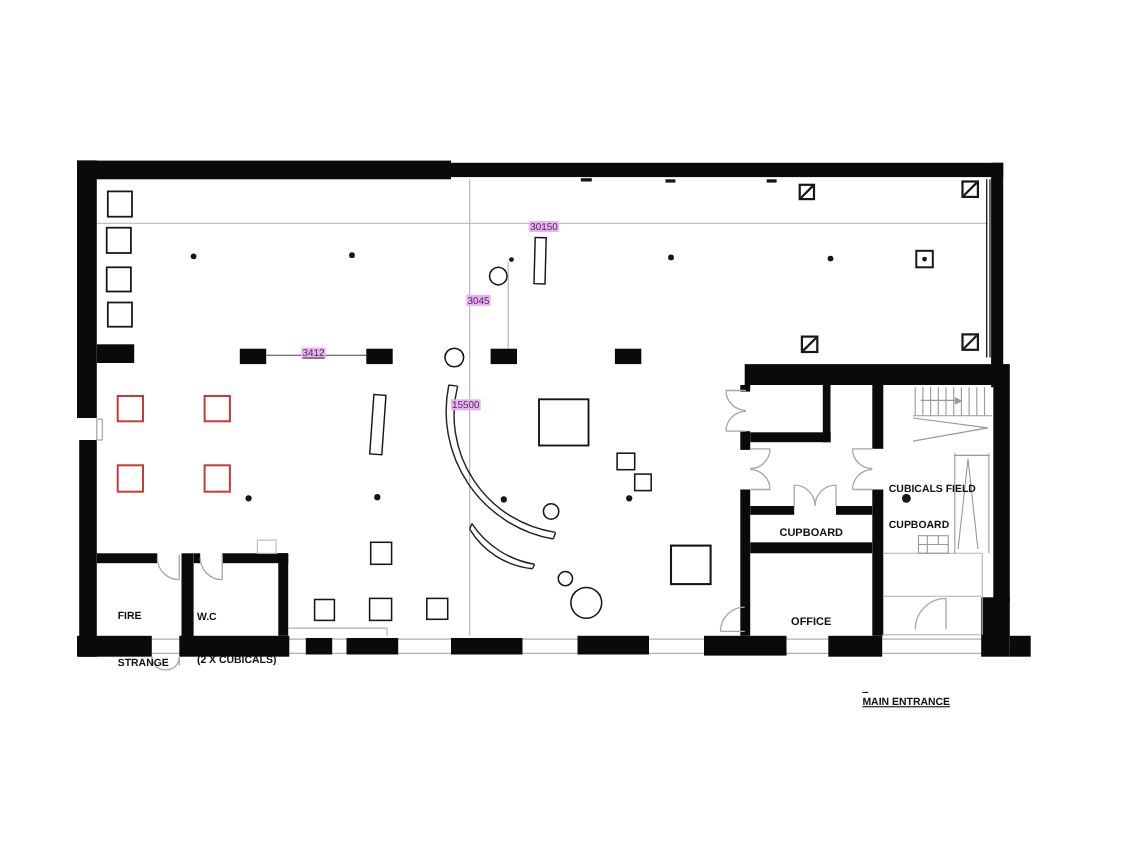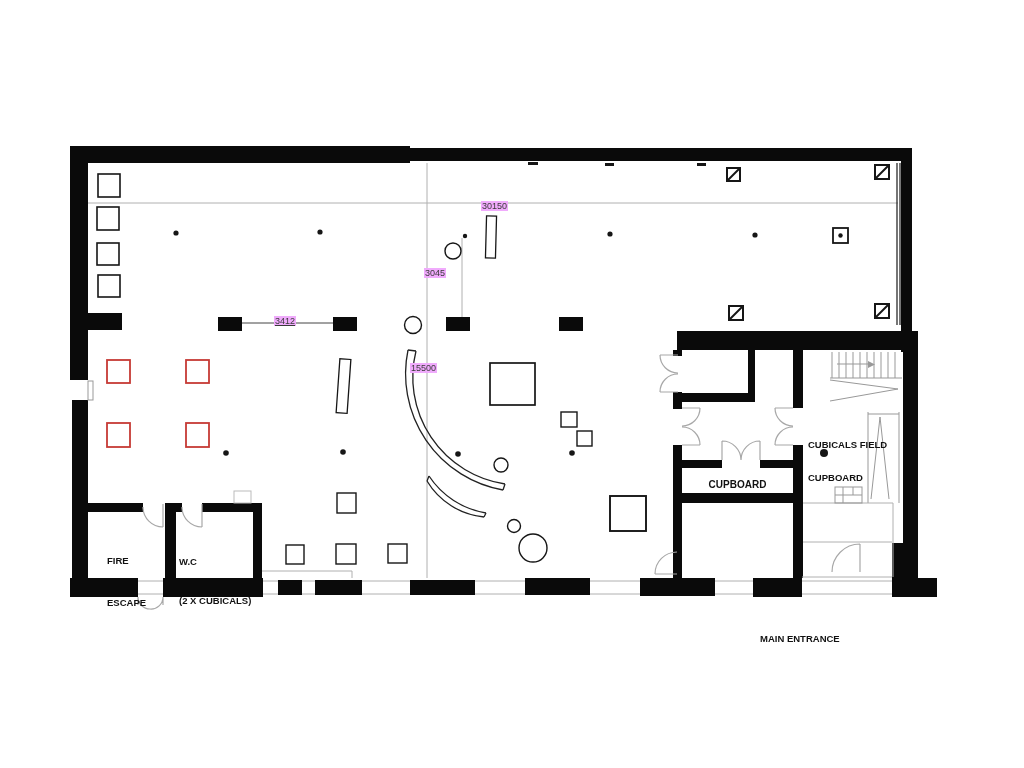--- a/index.html
+++ b/index.html
@@ -217,39 +217,42 @@
   </g>
 
   <g stroke="#999" stroke-width="1" fill="none">
     <rect x="835" y="487" width="27" height="16"></rect>
     <path d="M843,487 V503 M853,487 V495 M835,495 H862"></path>
   </g>
 </svg>
 
 <div class="lbl" style="left:107px;top:526px;font-size:9.5px;line-height:14px;">
   <span>FIRE</span>
-  <span>ESCAPE</span>
+  <span>STRANGE</span>
 </div>
 
 <div class="lbl" style="left:179px;top:529px;font-size:9.5px;line-height:13px;">
   <span>W.C</span>
   <span>(2 X CUBICALS)</span>
 </div>
 
 <div class="lbl" style="left:682px;top:452px;width:111px;text-align:center;font-size:10px;">
   <span>CUPBOARD</span>
 </div>
 
+<div class="lbl" style="left:682px;top:533px;width:111px;text-align:center;font-size:10px;">
+  <span>OFFICE</span>
+</div>
 
 <div class="lbl" style="left:808px;top:417px;font-size:9.5px;line-height:11px;">
   <span>CUBICALS FIELD</span>
   <span>CUPBOARD</span>
 </div>
 
-<div class="lbl" style="left:760px;top:606px;font-size:9.5px;">
+<div class="lbl" style="left:784px;top:606px;font-size:9.5px;text-decoration:underline;">
   <span>MAIN ENTRANCE</span>
 </div>
 
 <div class="dim" style="left:481px;top:201px;">30150</div>
 <div class="dim" style="left:424px;top:268px;text-align:center;">3045</div>
 <div class="dim" style="left:274px;top:316px;text-decoration:underline;">3412</div>
 <div class="dim" style="left:410px;top:363px;">15500</div>
 
 </div>
 

